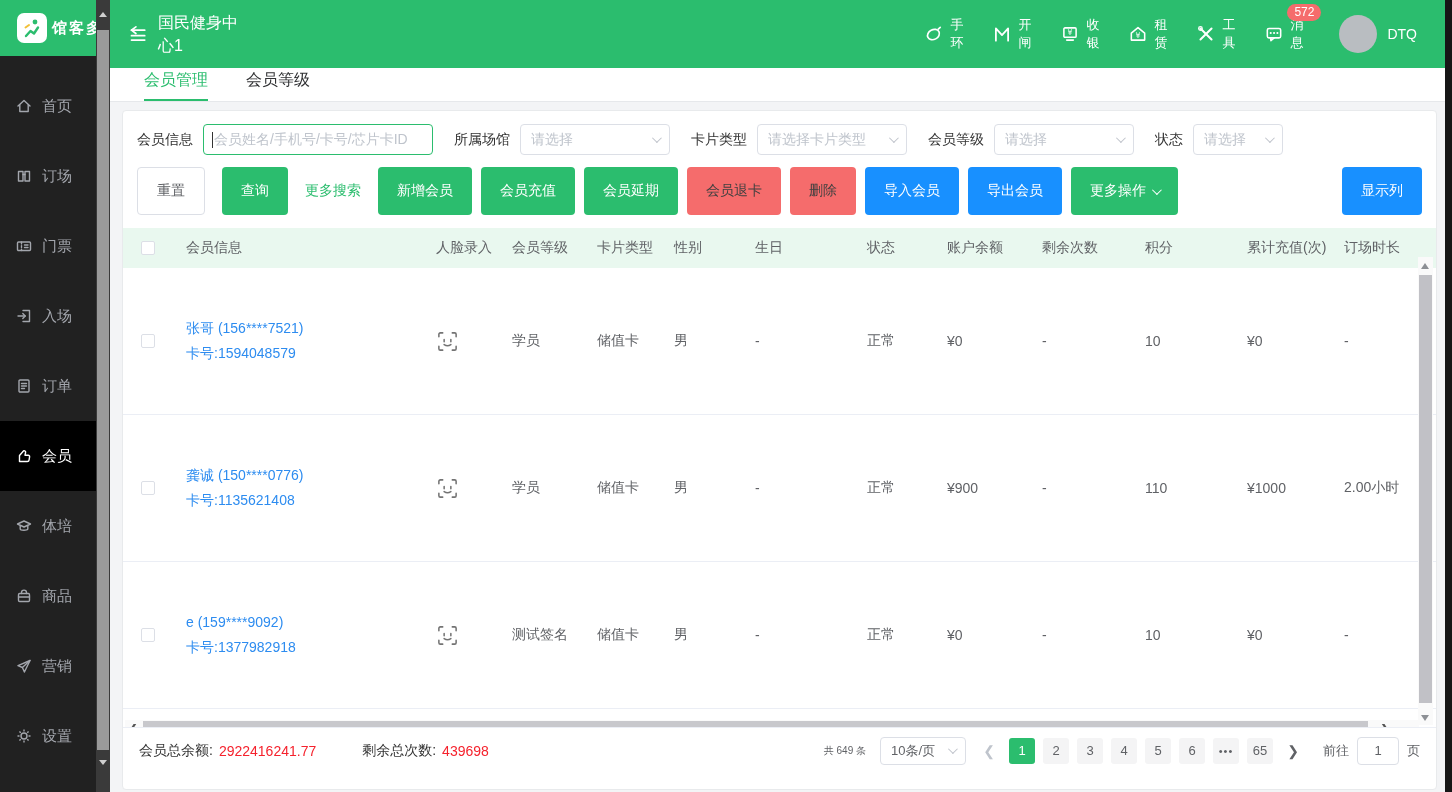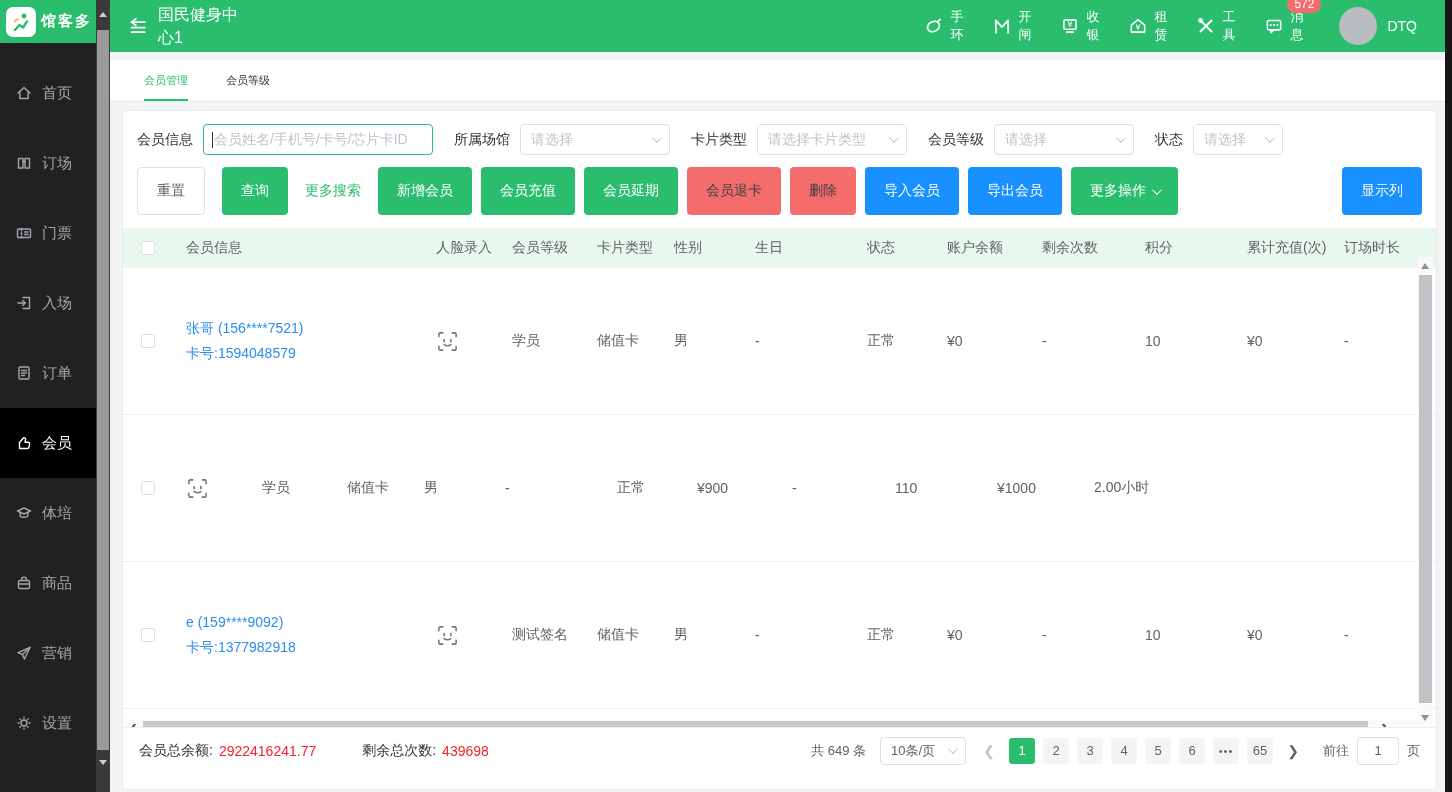--- a/index.html
+++ b/index.html
@@ -3,55 +3,55 @@
 <meta charset="utf-8">
 <style>
   * { margin:0; padding:0; box-sizing:border-box; }
   html,body { width:1452px; height:792px; overflow:hidden; }
   body { font-family:"Liberation Sans","DejaVu Sans",sans-serif; background:#fff; position:relative; }
 
   .app { position:absolute; inset:0; width:1452px; height:792px; background:#f3f4f6; }
 
   
   .sidebar { position:absolute; left:0; top:0; width:96px; height:792px; background:#212121; z-index:3; }
-  .logo { height:43px; background:#2bbd6e; display:flex; align-items:center; padding-left:6px; gap:5px;font-family:Liberation Mono, monospace; }
+  .logo { height:56px; background:#2bbd6e; display:flex; align-items:center; padding-left:17px; gap:5px;font-family:Liberation Mono, monospace; }
   .logo-box { width:30px; height:30px; background:#fff; border-radius:7px; display:flex; align-items:center; justify-content:center; flex:0 0 auto; }
   .logo-text { color:#fff; font-size:15px; font-weight:bold; letter-spacing:2px; white-space:nowrap; }
   .menu { padding-top:15px; }
   .menu-item { height:70px; display:flex; align-items:center; padding-left:15px; gap:9px; color:#a3a6ad; font-size:15px; cursor:pointer; }
   .menu-item svg { flex:0 0 auto; }
   .menu-item.active { background:#000; color:#fff; }
 
   
   .side-scroll { position:absolute; left:96px; top:0; width:14px; height:792px; background:#3a3a3a; z-index:4; }
   .side-scroll .thumb { position:absolute; left:1px; width:12px; top:30px; height:720px; background:#9a9a9a; }
   .tri { width:0; height:0; position:absolute; left:3px; }
   .tri-up { border-left:4px solid transparent; border-right:4px solid transparent; border-bottom:5px solid #cfcfcf; top:12px; }
   .tri-down { border-left:4px solid transparent; border-right:4px solid transparent; border-top:5px solid #cfcfcf; top:760px; }
 
   
   .right-edge { position:absolute; right:0; top:0; width:7px; height:792px; background:#161616; z-index:6; }
 
   
-  .topbar { position:absolute; left:110px; top:0; width:1335px; height:52px; background:#2bbd6e; display:flex; align-items:center; color:#fff; z-index:2; }
+  .topbar { position:absolute; left:110px; top:0; width:1335px; height:68px; background:#2bbd6e; display:flex; align-items:center; color:#fff; z-index:2; }
   .collapse { margin-left:16px; cursor:pointer; display:flex; }
   .tb-title { width:84px; margin-left:10px; font-size:16px; line-height:1.45; word-break:break-all; }
   .tb-spacer { flex:1; }
   .tb-nav { display:flex; align-items:center; gap:27px; }
   .tb-item { display:flex; align-items:center; gap:6px; cursor:pointer; position:relative; }
   .tb-label { width:15px; font-size:13px; line-height:1.35; word-break:break-all; }
   .tb-badge { position:absolute; top:-12px; right:-16px; background:#f56c6c; color:#fff; font-size:12px; line-height:17px; padding:0 7px; border-radius:9px; }
   .tb-user { display:flex; align-items:center; margin-left:34px; margin-right:28px; gap:10px; cursor:pointer; }
   .avatar { width:38px; height:38px; border-radius:50%; background:#b9bdc1; }
   .tb-username { font-size:14px; }
 
   
   .content { position:absolute; left:110px; top:60px; width:1335px; height:732px; background:#f3f4f6; }
   .tabbar { height:42px; background:#fff; border-bottom:1px solid #e6e8eb; display:flex; padding-left:34px; gap:38px; }
-  .tab { font-size:11px; line-height:40px; color:#303133; cursor:pointer; border-bottom:2px solid transparent; }
+  .tab { font-size:16px; line-height:40px; color:#303133; cursor:pointer; border-bottom:2px solid transparent; }
   .tab.active { color:#2bbd6e; border-bottom-color:#2bbd6e; }
 
   .panel { position:absolute; left:12px; right:8px; top:50px; bottom:2px; background:#fff; border:1px solid #e8eaec; border-radius:4px; }
 
   
   .filters { display:flex; align-items:center; padding:13px 14px 0; }
   .f-label { font-size:14px; color:#333; margin-right:10px; white-space:nowrap; }
   .f-gap { width:21px; }
   .input-wrap { width:230px; height:31px; border:1px solid #2bbd6e; border-radius:4px; display:flex; align-items:center; padding-left:8px; background:#fff; position:relative; }
   .caret { width:1px; height:16px; background:#333; margin-right:1px; }
@@ -105,21 +105,21 @@
   .hscroll .ha-left { left:0; }
   .hscroll .ha-right { left:1252px; }
   .hscroll .hthumb { position:absolute; left:18px; top:1px; width:1225px; height:15px; background:#c8c8cc; cursor:pointer; }
 
   
   .pfooter { position:absolute; left:0; right:0; bottom:16px; height:46px; border-top:1px solid #ebeef5; display:flex; align-items:center; padding:0 16px; font-size:14px; color:#333; background:#fff; border-radius:0 0 4px 4px; }
   .sum-label { color:#333; }
   .sum-value { color:#f5222d; margin-left:6px; }
   .sum-gap { width:46px; }
   .pf-spacer { flex:1; }
-  .total { color:#606266; font-size:13px; margin-right:14px; white-space:nowrap; }
+  .total { color:#606266; font-size:10px; margin-right:14px; white-space:nowrap; }
   .pagesize { width:86px; height:28px; font-size:13px; color:#606266; }
   .pg-arrow { width:26px; height:26px; display:flex; align-items:center; justify-content:center; font-size:14px; cursor:pointer; margin:0 3px; }
   .pg-prev { color:#bfc4cc; margin-left:10px; }
   .pg-next { color:#606266; }
   .page { min-width:26px; height:26px; padding:0 4px; border-radius:3px; background:#f4f4f5; color:#606266; font-size:13px; display:flex; align-items:center; justify-content:center; margin:0 4px; cursor:pointer; }
   .page.active { background:#2bbd6e; color:#fff; }
   .page.dots { font-size:11px; letter-spacing:1px; }
   .goto-label { margin-left:14px; color:#606266; font-size:13px; }
   .goto-input { width:42px; height:28px; border:1px solid #dcdfe6; border-radius:4px; text-align:center; font-size:13px; color:#606266; margin:0 8px; font-family:inherit; }
   .goto-unit { color:#606266; font-size:13px; }
@@ -426,20 +426,24 @@
         <div class="cell c9">-</div>
         <div class="cell c10">10</div>
         <div class="cell c11">¥0</div>
         <div class="cell c12">-</div>
       </div>
 
       <div class="trow">
         <div class="cell c0">
             <span class="checkbox"></span>
           </div>
+        <div class="cell c1 member-cell">
+          <span class="link">龚诚 (150****0776)</span>
+          <span class="link">卡号:1135621408</span>
+        </div>
         <div class="cell c2">
             <span class="face-btn">
               <svg width="23" height="23" viewBox="0 0 24 24" fill="none" stroke="currentColor" stroke-width="1.6" stroke-linecap="round" stroke-linejoin="round">
                 <path d="M3 7 V4.5 A1.5 1.5 0 0 1 4.5 3 H7"></path>
                 <path d="M17 3 h2.5 A1.5 1.5 0 0 1 21 4.5 V7"></path>
                 <path d="M21 17 v2.5 A1.5 1.5 0 0 1 19.5 21 H17"></path>
                 <path d="M7 21 H4.5 A1.5 1.5 0 0 1 3 19.5 V17"></path>
                 <path d="M8.5 10 v2.2 M15.5 10 v2.2"></path>
                 <path d="M8.5 15.2 q3.5 2.6 7 0"></path>
               </svg>

